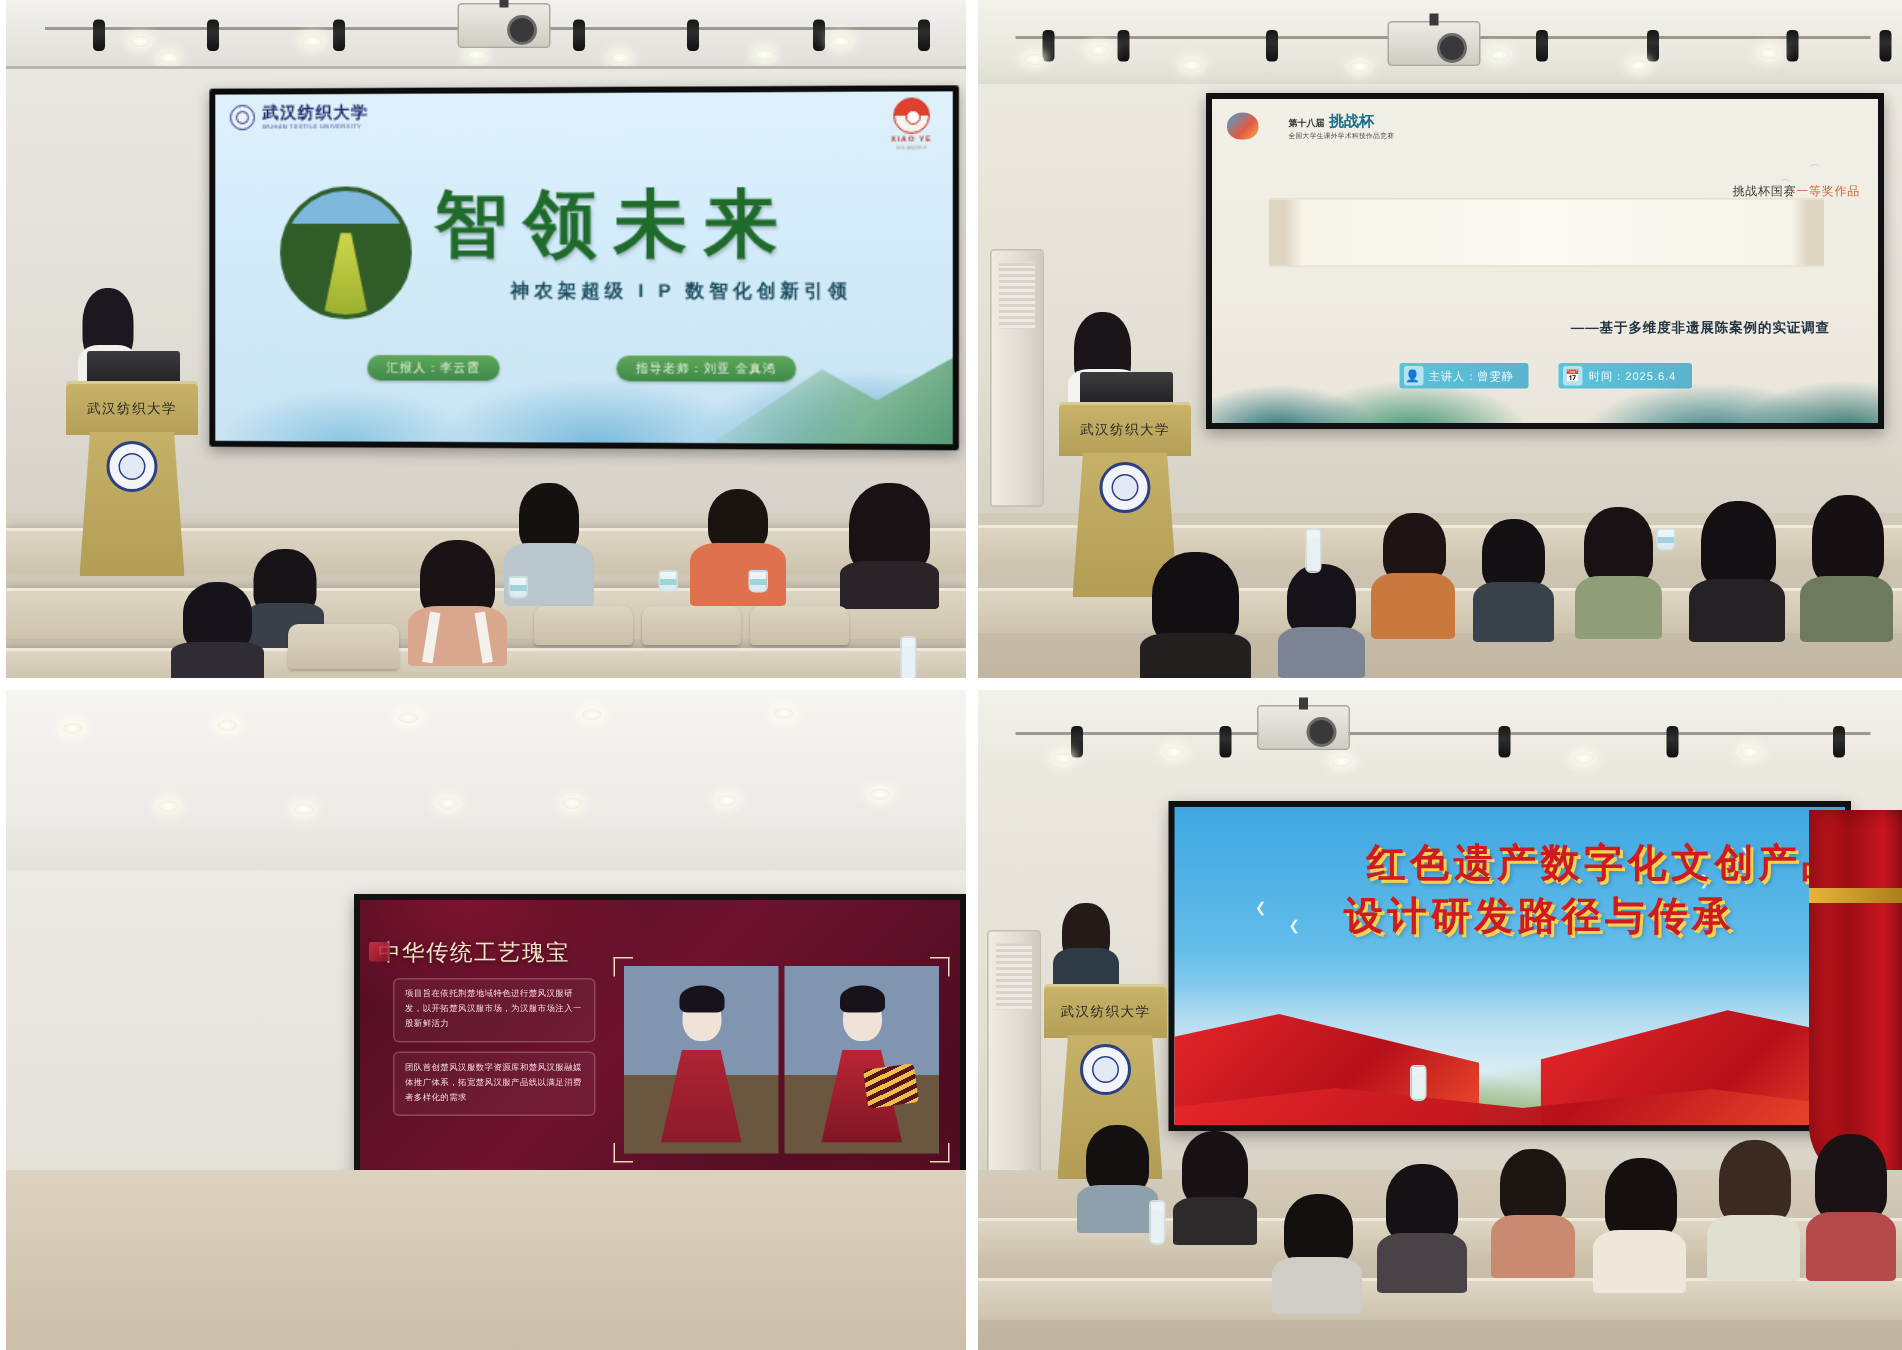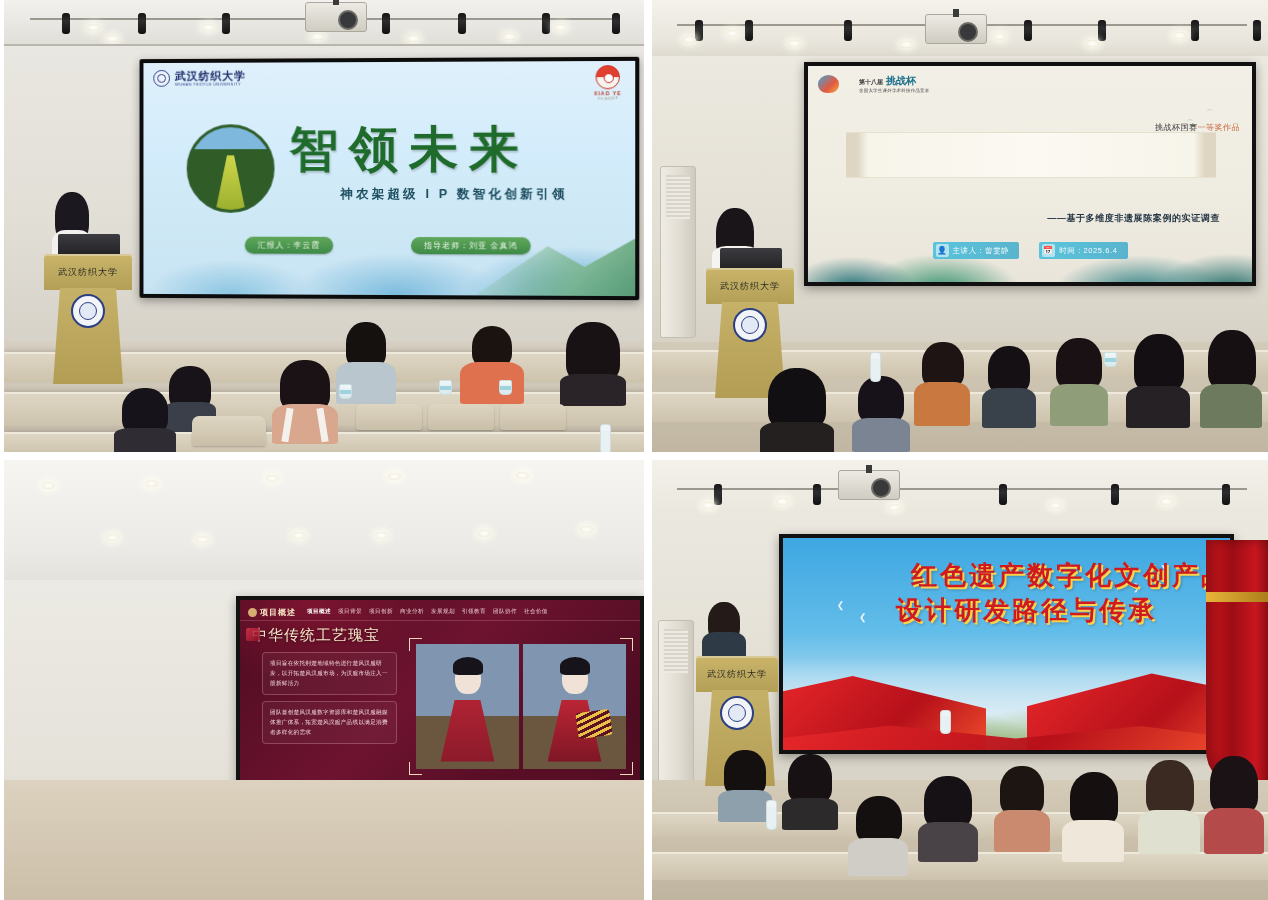--- a/index.html
+++ b/index.html
@@ -661,34 +661,20 @@
       <div class="dl" style="left:45%;top:72px"></div>
       <div class="dl" style="left:58%;top:72px"></div>
       <div class="dl" style="left:74%;top:70px"></div>
       <div class="dl" style="left:90%;top:66px"></div>
     </div>
     <div class="wall"></div>
 
     <div class="screen3">
       <div class="scr3-inner">
 
-        <div class="s3-nav">
-          <div class="s3-brand">
-            <span class="dot"></span>
-            <b>项目概述</b>
-          </div>
-          <a class="on">项目概述</a>
-          <a>项目背景</a>
-          <a>项目创新</a>
-          <a>商业分析</a>
-          <a>发展规划</a>
-          <a>引领教育</a>
-          <a>团队协作</a>
-          <a>社会价值</a>
-        </div>
 
         <div class="s3-head">中华传统工艺瑰宝</div>
 
         <div class="s3-card c1">项目旨在依托荆楚地域特色进行楚风汉服研发，以开拓楚风汉服市场，为汉服市场注入一股新鲜活力</div>
         <div class="s3-card c2">团队首创楚风汉服数字资源库和楚风汉服融媒体推广体系，拓宽楚风汉服产品线以满足消费者多样化的需求</div>
 
         <div class="s3-imgs">
           <div class="s3-img a">
             <div class="fig-robe"></div>
             <div class="fig-head"></div>

